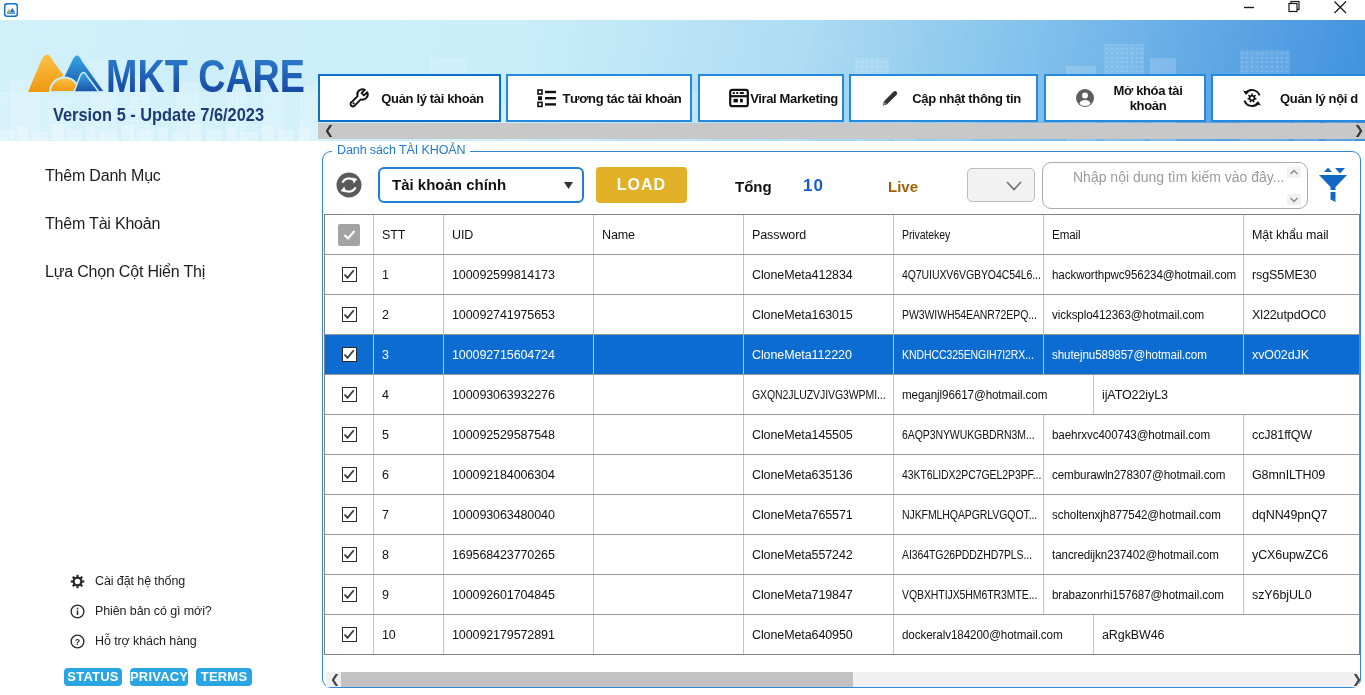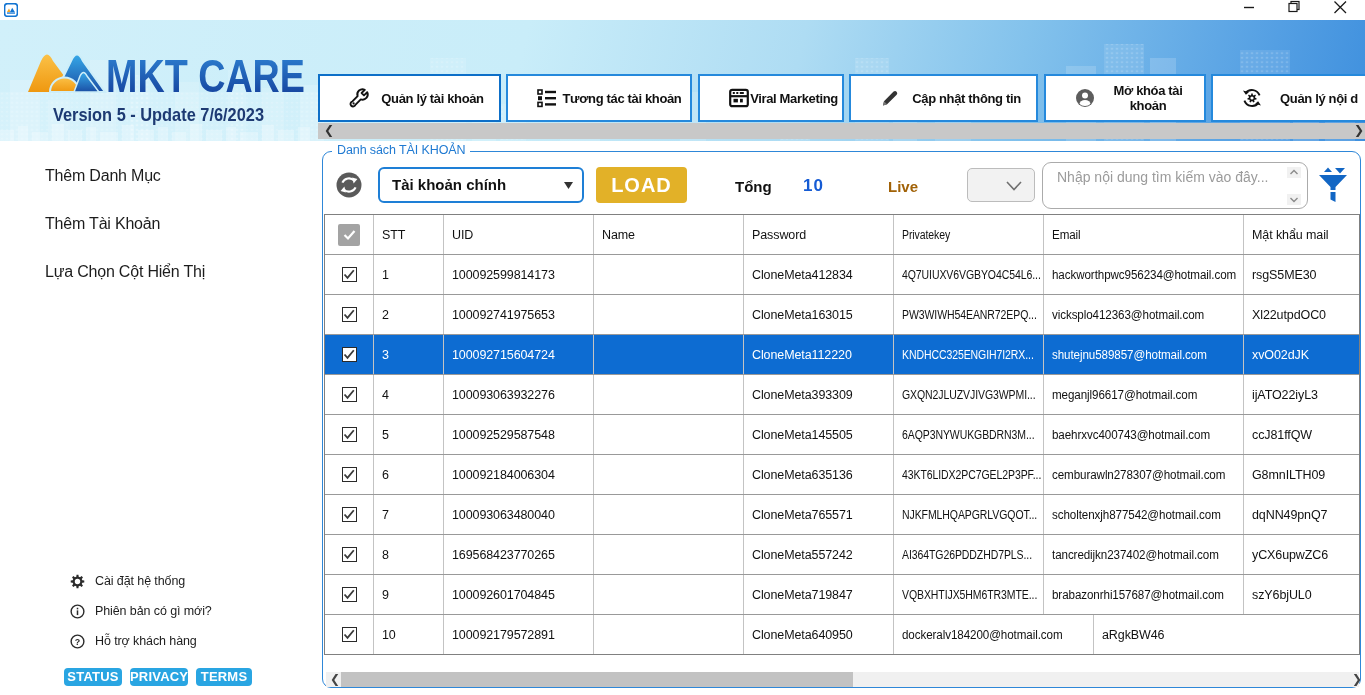--- a/index.html
+++ b/index.html
@@ -40,26 +40,26 @@
 #fieldset { left:322px; top:151px; width:1039px; height:537px;
   border:1.5px solid #2e87d8; border-radius:9px; background:#fff; }
 #fslabel { left:332px; top:141px; background:#fff; padding:0 5px; font-size:12.5px; letter-spacing:-0.1px;
   color:#1f7ad2; line-height:19px; }
 
 
 #dropdown1 { left:378px; top:167px; width:206px; height:36px; border:2px solid #1e7fd6;
   border-radius:6px; background:#fff; font-size:15px; font-weight:bold; color:#111;
   line-height:32px; padding-left:12px; }
 #load-btn { left:596px; top:167px; width:91px; height:36px; background:#e2b128; border-radius:4px;
-  color:#fff; font-weight:bold; font-size:20px; text-align:center; line-height:36px; letter-spacing:1px; }
+  color:#fff; font-weight:bold; font-size:16px; text-align:center; line-height:36px; letter-spacing:1px; }
 #drop2 { left:967px; top:168px; width:68px; height:34px; background:#f2f2f2;
   border:1px solid #bcbcbc; border-radius:5px; }
 #search { left:1042px; top:162px; width:266px; height:47px; border:1px solid #ababab;
   border-radius:9px; background:#fff; }
-#search .ph { position:absolute; left:14px; top:6px; font-size:14px; color:#9b9b9b; }
+#search .ph { position:absolute; left:30px; top:6px; font-size:14px; color:#9b9b9b; }
 
 
 #table { left:324px; top:214px; width:1036px; height:441px; border:1px solid #808080;
   overflow:hidden; background:#fff; }
 .trow { display:flex; height:40px; border-bottom:1px solid #999; background:#fff; }
 .trow.head { border-bottom:1px solid #999; }
 .trow.sel { background:#0d6cd2; color:#fff; }
 .tc { height:100%; border-right:1px solid #c3c3c3; display:flex; align-items:center;
   padding-left:8px; font-size:12.5px; color:#111; letter-spacing:-0.1px; overflow:hidden; white-space:nowrap; }
 .trow.sel .tc { color:#fff; }
@@ -400,21 +400,20 @@
       <div class="tc c0">
         <div class="cb">
           <svg width="12" height="11" viewBox="0 0 12 11">
             <path d="M1.5 5.5 L4.5 8.8 L10.8 1.2" fill="none" stroke="#3a3a3a" stroke-width="1.8"></path>
           </svg>
         </div>
       </div>
       <div class="tc c1">4</div>
       <div class="tc c2">100093063932276</div>
       <div class="tc c3"></div>
-      <div class="tc c4">CloneMeta393309</div>
       <div class="tc c5">
         <span class="fit5">GXQN2JLUZVJIVG3WPMI...</span>
       </div>
       <div class="tc c6">
         <span class="fit6">meganjl96617@hotmail.com</span>
       </div>
       <div class="tc c7">ijATO22iyL3</div>
     </div>
 <div class="trow">
       <div class="tc c0">

